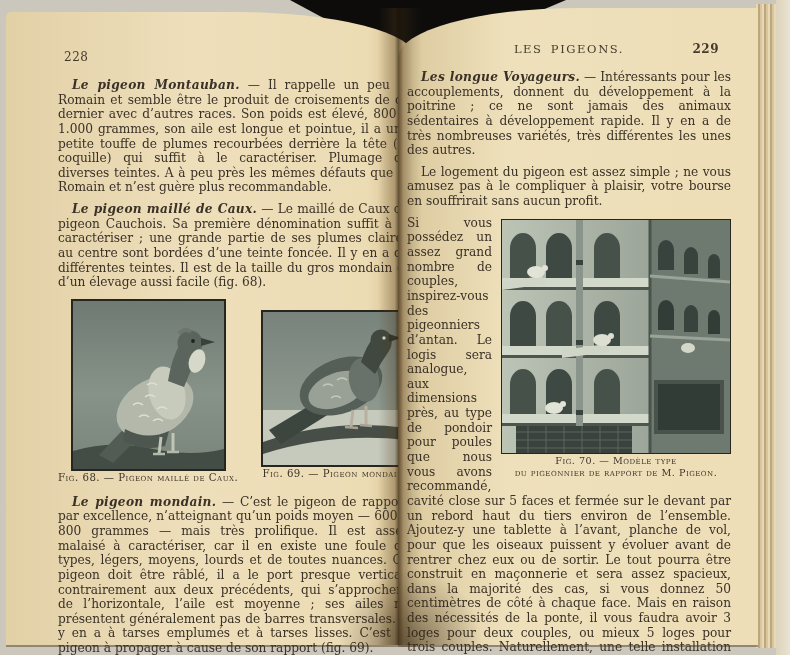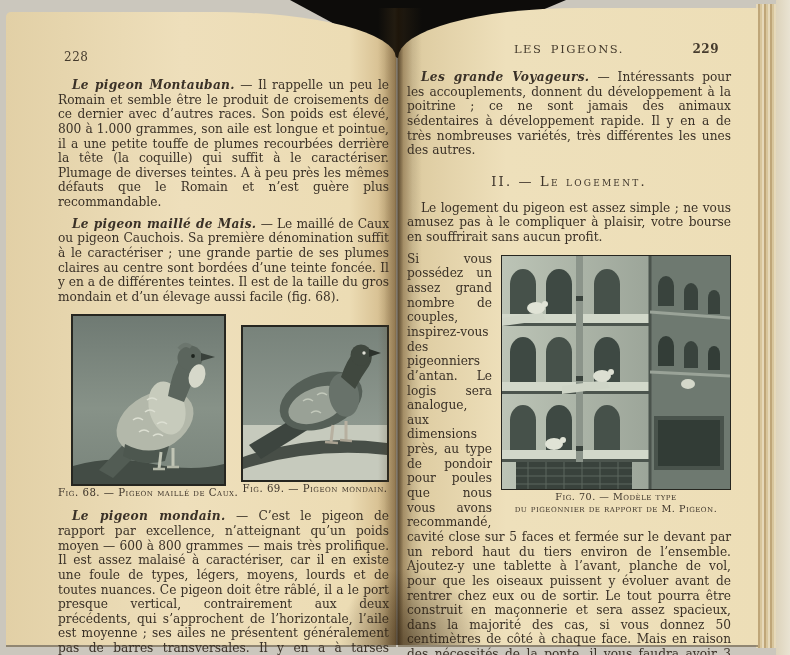--- a/index.html
+++ b/index.html
@@ -14,21 +14,21 @@
     clip-path:polygon(0 0,100% 0,50% 100%,39% 100%);
   }
   .page{
     position:absolute;z-index:2;
     color:#3a3127;
     box-shadow:0 2px 0 rgba(96,80,52,.55);
   }
   .page-left{
     left:6px;top:12px;width:390px;height:633px;
     background:linear-gradient(90deg,#e2d0a6 0%,#eedfbb 45%,#ecdcb4 88%,#d5bd8e 97%,#b3976a 100%);
-    border-top-right-radius:180px 46px;border-top-left-radius:5px;
+    border-top-right-radius:180px 46px;border-top-left-radius:5px;padding-left:20px;
   }
   .page-right{
     left:398px;top:8px;width:360px;height:637px;
     background:linear-gradient(90deg,#bda274 0%,#ddcba0 4%,#eee0bb 30%,#eddeb7 100%);
     border-top-left-radius:180px 50px;border-top-right-radius:3px;
   }
   .edge-stripes{
     position:absolute;z-index:2;left:756px;top:4px;width:20px;height:644px;
     background:repeating-linear-gradient(90deg,#e6d9ba 0 2px,#bfa678 2px 4px,#d8c69c 4px 6px);
   }
@@ -88,21 +88,21 @@
 
 <div class="page page-left">
   <div class="page-inner">
       <div class="pl-content">
     <div class="running-head">
       <span class="page-num left">228</span>
     </div>
 
     <p class="body"><span class="lead">Le pigeon Montauban.</span> <span>— Il rappelle un peu le Romain et semble être le produit de croisements de ce dernier avec d’autres races. Son poids est élevé, 800 à 1.000 grammes, son aile est longue et pointue, il a une petite touffe de plumes recourbées derrière la tête (la coquille) qui suffit à le caractériser. Plumage de diverses teintes. A à peu près les mêmes défauts que le Romain et n’est guère plus recommandable.</span></p>
 
-    <p class="body"><span class="lead">Le pigeon maillé de Mais.</span> <span>— Le maillé de Caux ou pigeon Cauchois. Sa première dénomination suffit à le caractériser ; une grande partie de ses plumes claires au centre sont bordées d’une teinte foncée. Il y en a de différentes teintes. Il est de la taille du gros mondain et d’un élevage aussi facile (fig. 68).</span></p>
+    <p class="body"><span class="lead">Le pigeon maillé de Caux.</span> <span>— Le maillé de Caux ou pigeon Cauchois. Sa première dénomination suffit à le caractériser ; une grande partie de ses plumes claires au centre sont bordées d’une teinte foncée. Il y en a de différentes teintes. Il est de la taille du gros mondain et d’un élevage aussi facile (fig. 68).</span></p>
 
     <div class="photo-row">
       <div class="photo-col">
         <div class="photo">
           <svg width="151" height="168" viewBox="0 0 151 168">
             <defs>
               <linearGradient id="g68" x1="0" y1="0" x2="0" y2="1">
                 <stop offset="0" stop-color="#6f7a73"></stop>
                     <stop offset=".55" stop-color="#879288"></stop>
                     <stop offset="1" stop-color="#79847b"></stop>
@@ -163,23 +163,22 @@
 </div>
 
 <div class="page page-right">
   <div class="page-inner">
       <div class="pr-content">
     <div class="running-head">
       <div class="running-title">LES PIGEONS.</div>
       <span class="page-num right">229</span>
     </div>
 
-    <p class="body"><span class="lead">Les grande Voyageurs.</span> <span>— Intéressants pour les accouplements, donnent du développement à la poitrine ; ce ne sont jamais des animaux sédentaires à développement rapide. Il y en a de très nombreuses variétés, très différentes les unes des autres.</span></p>
-
-    <div class="section-heading">II. — Le logement.</div>
+    <p class="body"><span class="lead">Les longue Voyageurs.</span> <span>— Intéressants pour les accouplements, donnent du développement à la poitrine ; ce ne sont jamais des animaux sédentaires à développement rapide. Il y en a de très nombreuses variétés, très différentes les unes des autres.</span></p>
+
 
     <p class="body">Le logement du pigeon est assez simple ; ne vous amusez pas à le compliquer à plaisir, votre bourse en souffrirait sans aucun profit.</p>
 
     <div class="clearfix">
       <figure class="fig70">
         <div class="photo" style="border-width:1px;">
           <svg width="228" height="233" viewBox="0 0 228 233">
             <defs>
               <linearGradient id="gw" x1="0" y1="0" x2="1" y2="0">
                 <stop offset="0" stop-color="#bcc4b6"></stop>

